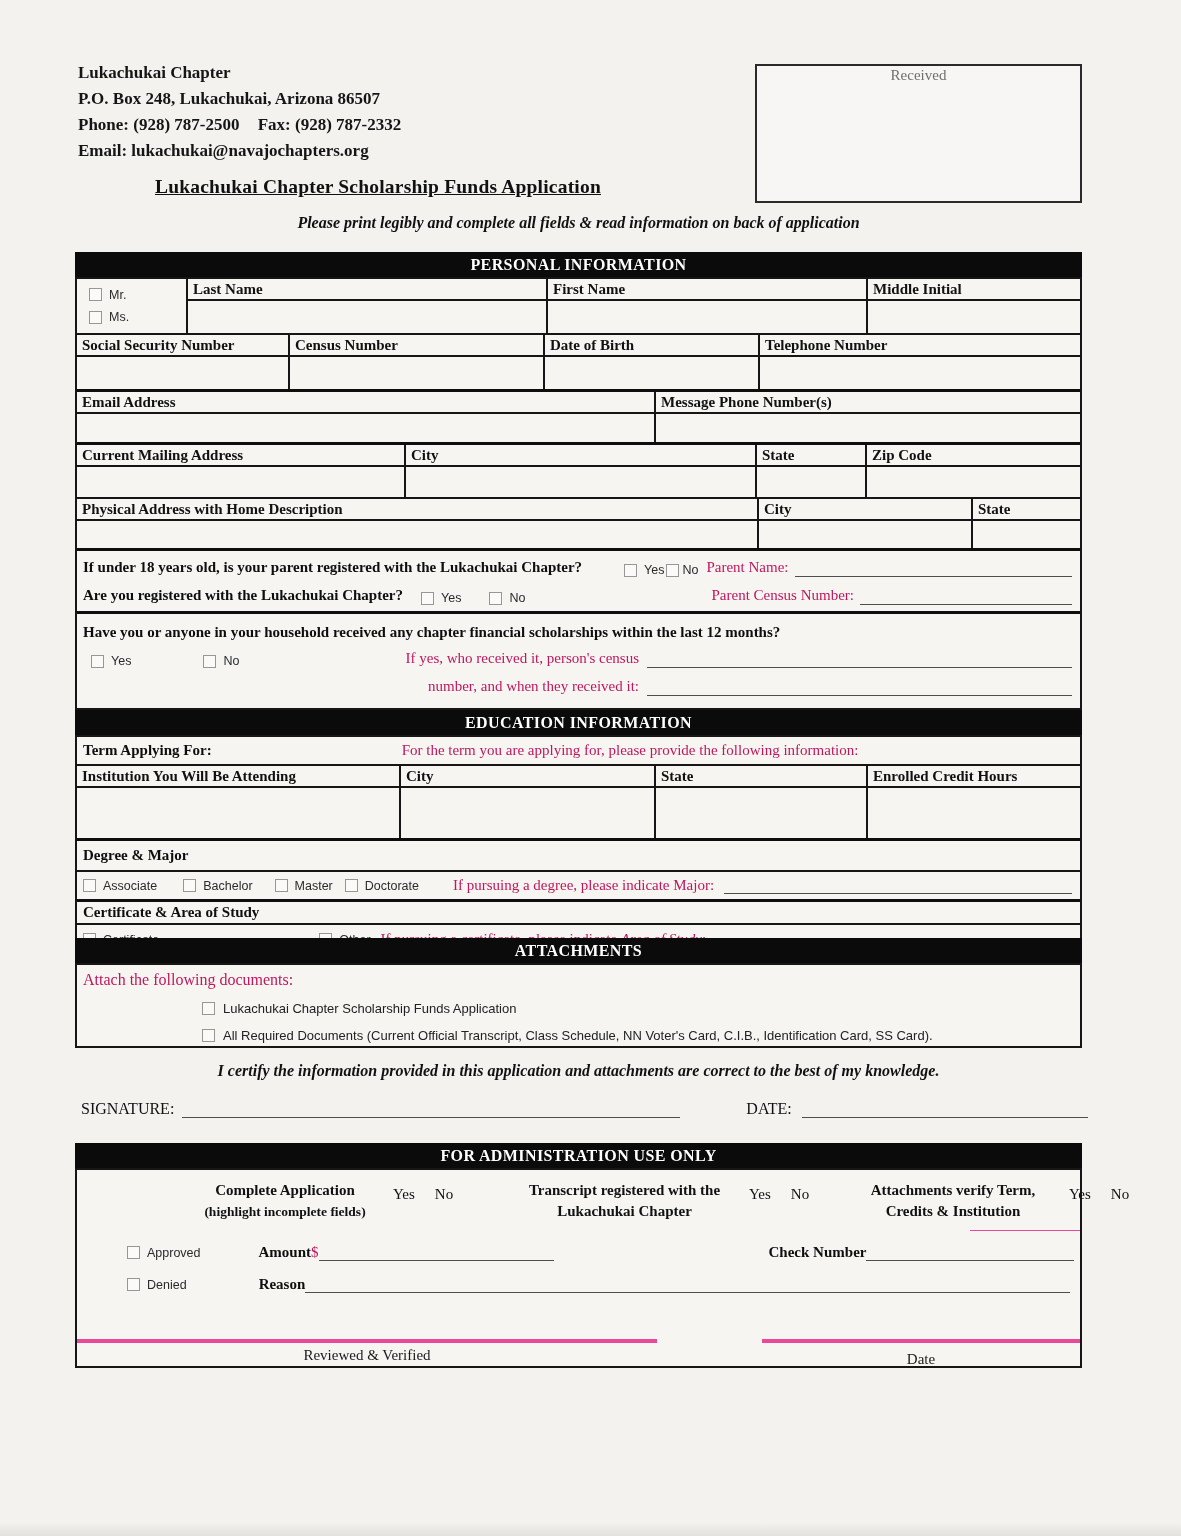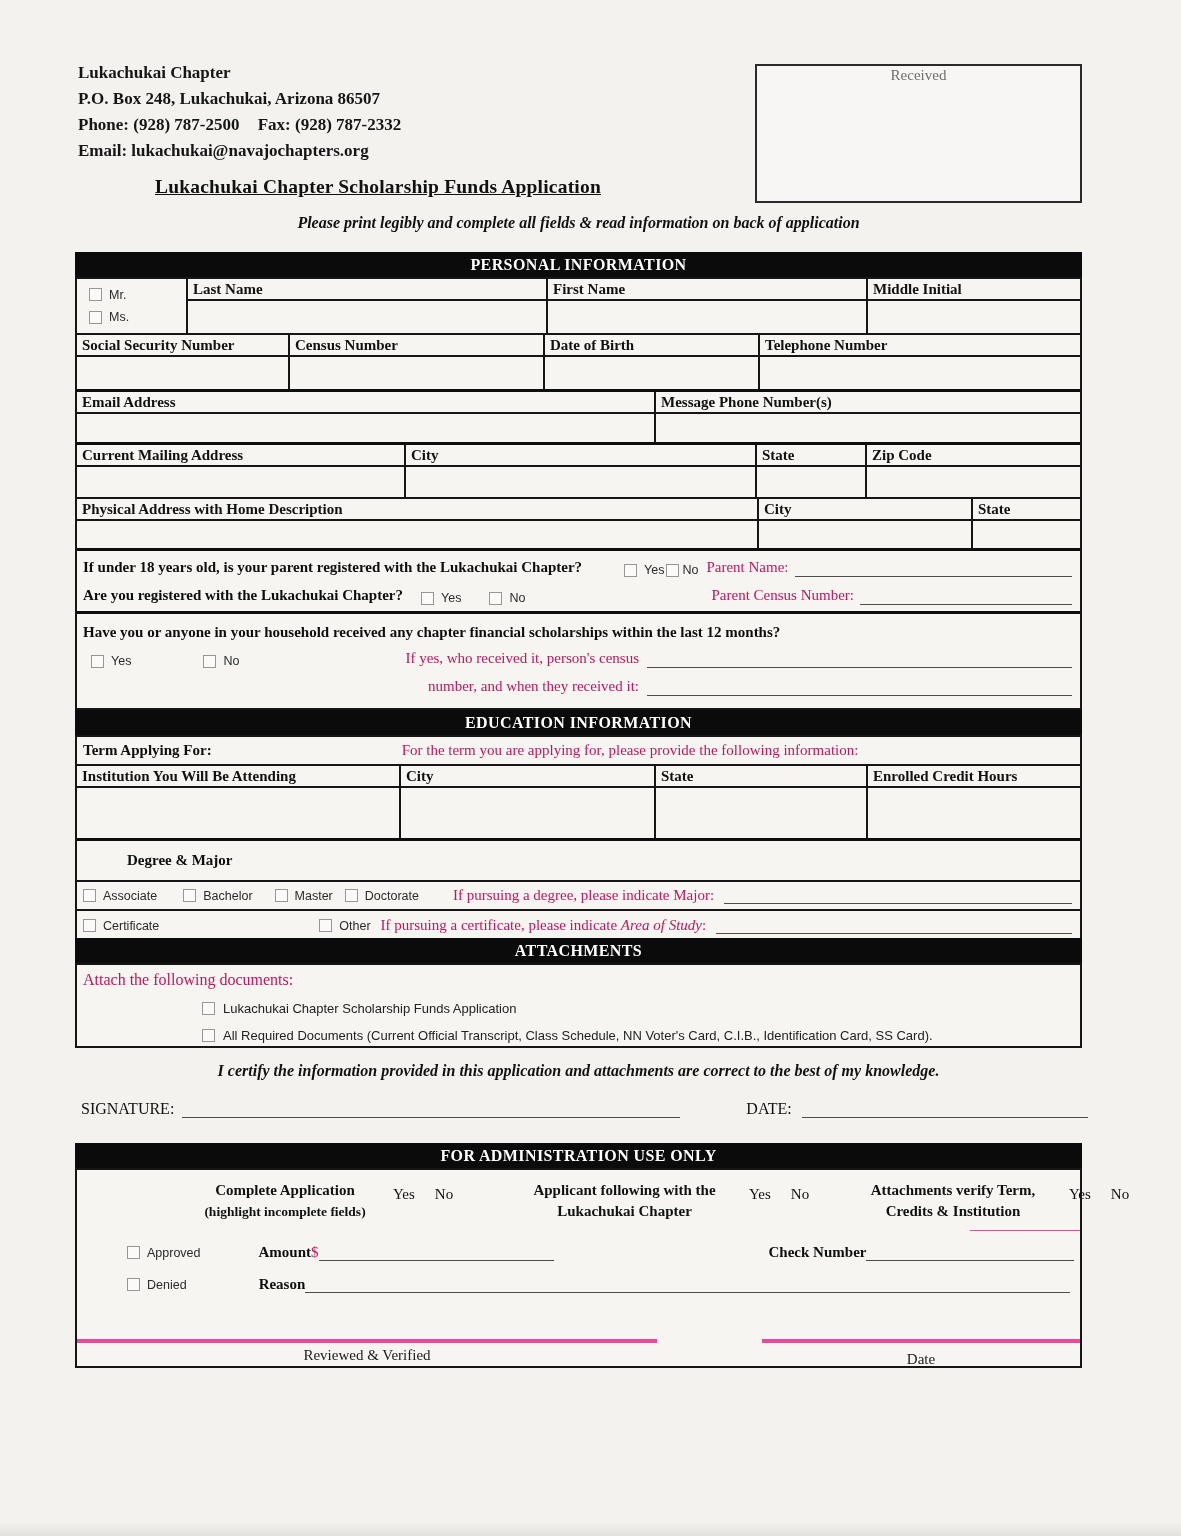--- a/index.html
+++ b/index.html
@@ -249,21 +249,21 @@
         <div class="fcell" style="width:212px;">
           <div class="cell-label">State</div>
           <div class="cell-input"></div>
         </div>
         <div class="fcell" style="flex:1;">
           <div class="cell-label">Enrolled Credit Hours</div>
           <div class="cell-input"></div>
         </div>
       </div>
 
-      <div class="frow thick" style="height:42px; align-items:center;padding-left:44px;">
+      <div class="frow thick" style="height:32px; align-items:center;">
         <span class="serif bold" style="padding-left:6px;">Degree &amp; Major</span>
       </div>
 
       <div class="frow" style="height:29px; align-items:center; padding:0 8px 0 6px;">
         <span class="cbline">
           <span class="cb"></span>
           <span>Associate</span>
         </span>
         <span class="cbline" style="margin-left:26px;">
           <span class="cb"></span>
@@ -274,20 +274,23 @@
           <span>Master</span>
         </span>
         <span class="cbline" style="margin-left:12px;">
           <span class="cb"></span>
           <span>Doctorate</span>
         </span>
         <span class="serif" style="margin-left:34px; white-space:nowrap;">If pursuing a degree, please indicate Major:</span>
         <span class="uline" style="flex:1; margin-left:10px;"></span>
       </div>
 
+      <div class="frow thick" style="height:24px; align-items:center;">
+        <span class="serif bold" style="padding-left:6px;">Certificate &amp; Area of Study</span>
+      </div>
 
       <div class="frow" style="height:31px; align-items:center; padding:0 8px 0 6px;">
         <span class="cbline">
           <span class="cb"></span>
           <span>Certificate</span>
         </span>
         <span class="cbline" style="margin-left:160px;">
           <span class="cb"></span>
           <span>Other</span>
         </span>
@@ -331,21 +334,21 @@
       <div class="adm-label" style="left:88px; top:10px; width:240px;">
         <div>Complete Application</div>
         <div style="font-size:13.5px;">(highlight incomplete fields)</div>
       </div>
       <div class="adm-yesno" style="left:316px; top:16px;">
         <span>Yes</span>
         <span>No</span>
       </div>
 
       <div class="adm-label" style="left:430px; top:10px; width:235px;">
-        <div>Applicant following with the</div>
+        <div>Transcript registered with the</div>
         <div>Lukachukai Chapter</div>
       </div>
       <div class="adm-yesno" style="left:672px; top:16px;">
         <span>Yes</span>
         <span>No</span>
       </div>
 
       <div class="adm-label" style="left:770px; top:10px; width:212px;">
         <div>Attachments verify Term,</div>
         <div>Credits &amp; Institution</div>

